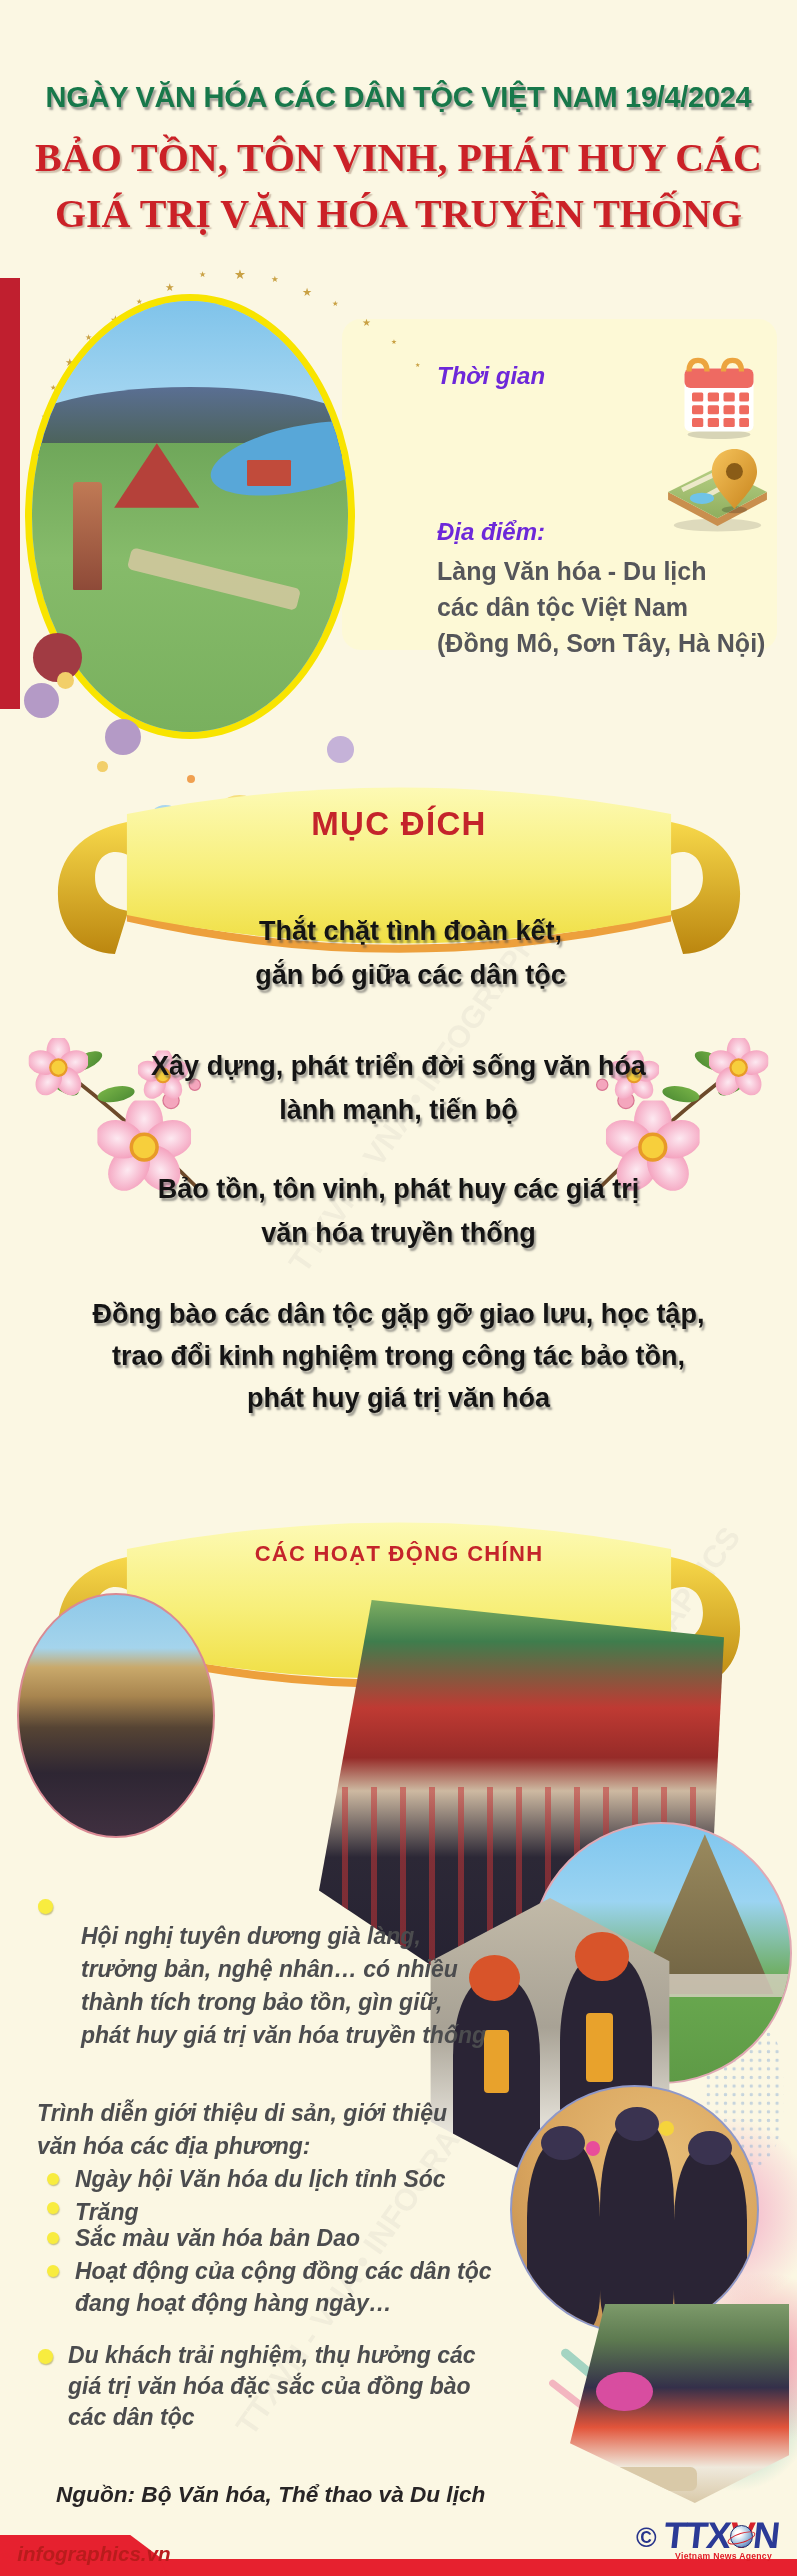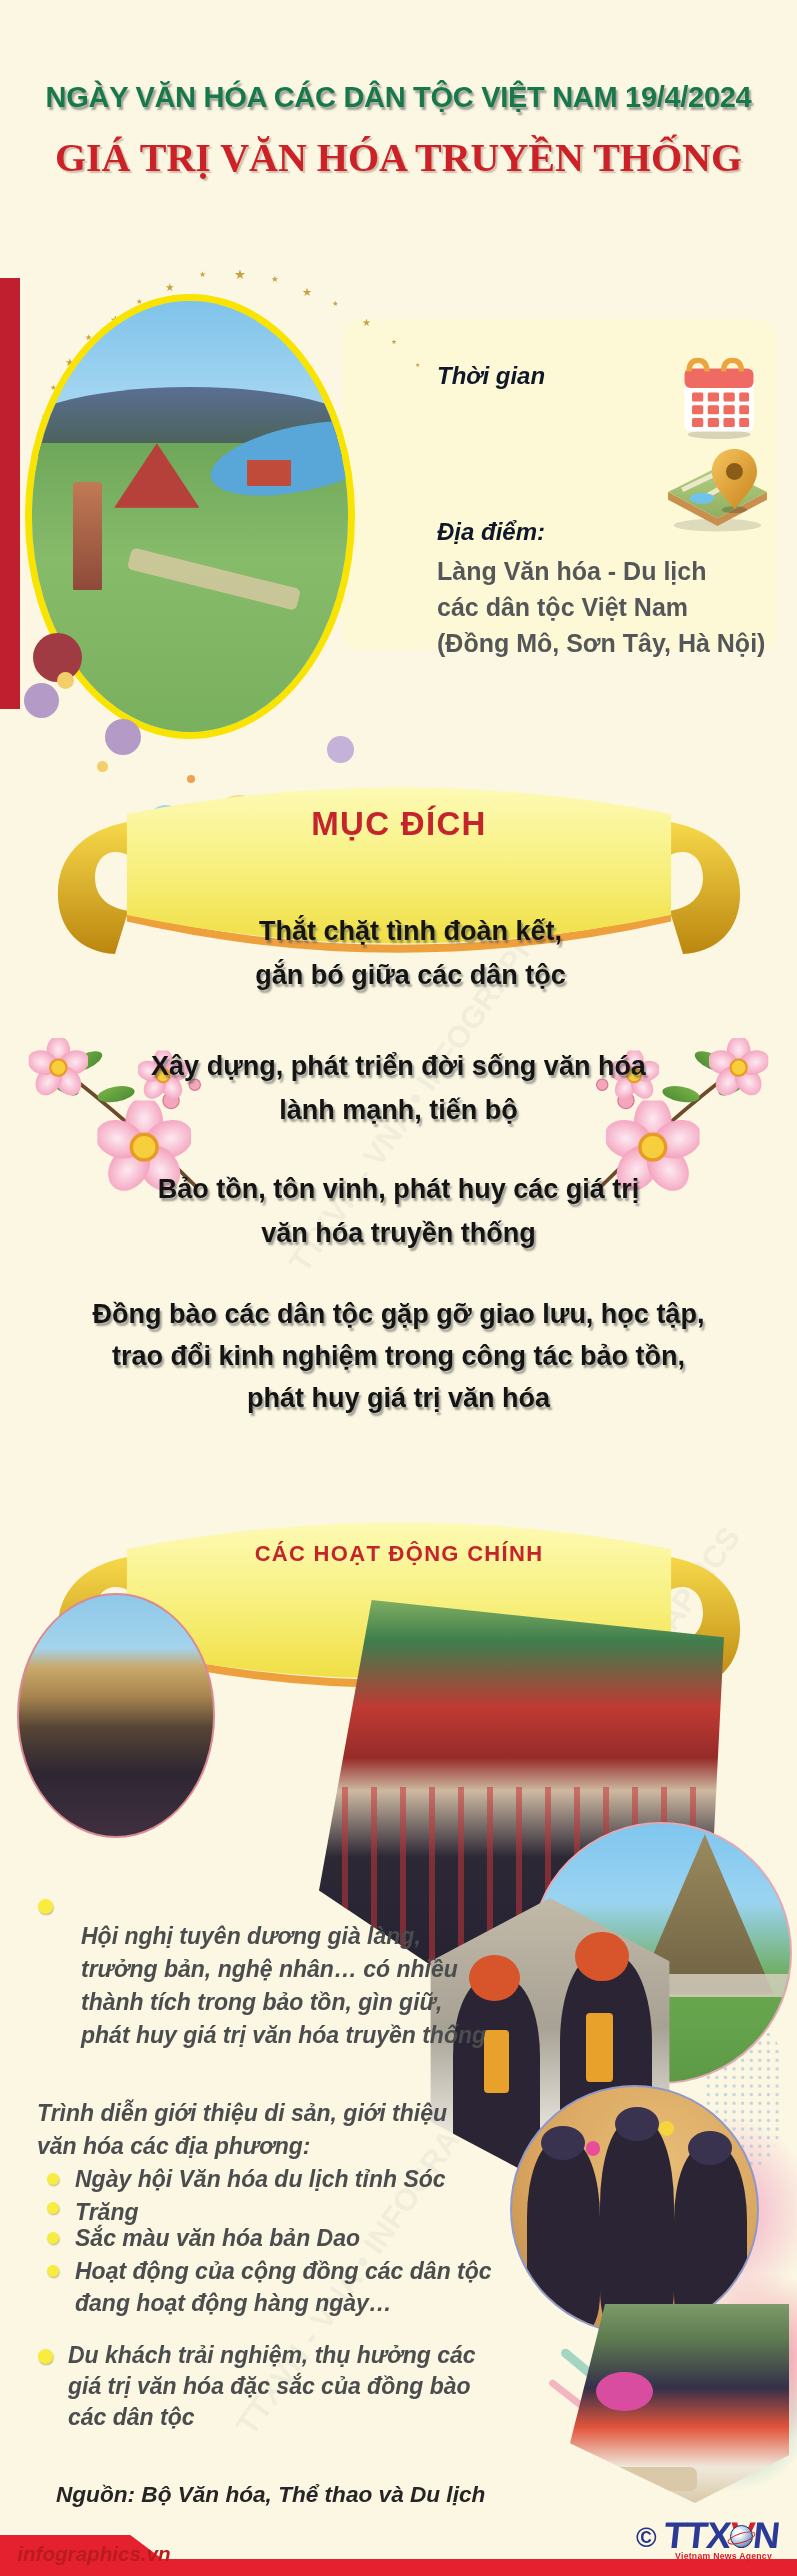--- a/index.html
+++ b/index.html
@@ -22,21 +22,21 @@
   .sc-sky{left:0;top:0;width:100%;height:36%;background:linear-gradient(180deg,#7fc3ea,#b8e0f5);}
   .sc-mtn{left:-10%;top:20%;width:120%;height:16%;background:linear-gradient(180deg,#5a6f93,#49604f);
           border-radius:100% 100% 0 0/160% 160% 0 0;}
   .sc-green{left:0;top:33%;width:100%;height:67%;background:linear-gradient(180deg,#6fa75a,#86bb6a 40%,#79b05e);}
   .sc-river{right:-14%;top:29%;width:58%;height:15%;background:#58a7d8;border-radius:50%;transform:rotate(-12deg);}
   .sc-roof{left:26%;top:33%;width:27%;height:15%;background:#b5413a;clip-path:polygon(50% 0,100% 100%,0 100%);}
   .sc-tower{left:13%;top:42%;width:9%;height:25%;background:linear-gradient(180deg,#c07a55,#8e4a38);border-radius:4px 4px 1.3px 1.3px;}
   .sc-house{left:68%;top:37%;width:14%;height:6%;background:#c14b3b;border-radius:1.3px;}
   .sc-path{left:30%;top:62%;width:55%;height:5%;background:#d9c9a4;transform:rotate(14deg);border-radius:5.3px;opacity:.8;}
 
-  .time-label,.loc-label{font-size:24px;font-style:italic;font-weight:bold;color:#0f172a;}
+  .time-label,.loc-label{font-size:24px;font-style:italic;font-weight:bold;color:#6d28d9;}
   .time-value{font-size:38px;font-weight:bold;color:#55565a;}
   .loc-lines{font-size:25px;line-height:36px;font-weight:bold;color:#55565a;}
 
   .star{position:absolute;color:#c9a144;line-height:1;}
   .dot{position:absolute;border-radius:50%;}
 
   
   .ribbon-title{width:718px;text-align:center;font-size:33px;font-weight:bold;color:#c4242b;letter-spacing:1.3px;}
 
   
@@ -153,20 +153,21 @@
       </symbol>
     </defs>
   </svg>
 
   <div class="abs watermark" style="left:199px;top:1063px;">TTXVN - VNA • INFOGRAPHICS</div>
   <div class="abs watermark" style="left:372px;top:1701px;">TTXVN - VNA • INFOGRAPHICS</div>
   <div class="abs watermark" style="left:146px;top:2226px;">TTXVN - VNA • INFOGRAPHICS</div>
 
   <div class="abs kicker">NGÀY VĂN HÓA CÁC DÂN TỘC VIỆT NAM 19/4/2024</div>
   <div class="abs big-title">
+    <div>BẢO TỒN, TÔN VINH, PHÁT HUY CÁC</div>
     <div>GIÁ TRỊ VĂN HÓA TRUYỀN THỐNG</div>
   </div>
 
   <div class="abs info-panel"></div>
   <div class="abs red-block"></div>
 
   <span class="star" style="left:165px;top:282px;font-size:10.6px">★</span>
   <span class="star" style="left:199px;top:271px;font-size:8px">★</span>
   <span class="star" style="left:234px;top:268px;font-size:13.3px">★</span>
   <span class="star" style="left:271px;top:275px;font-size:8.6px">★</span>

